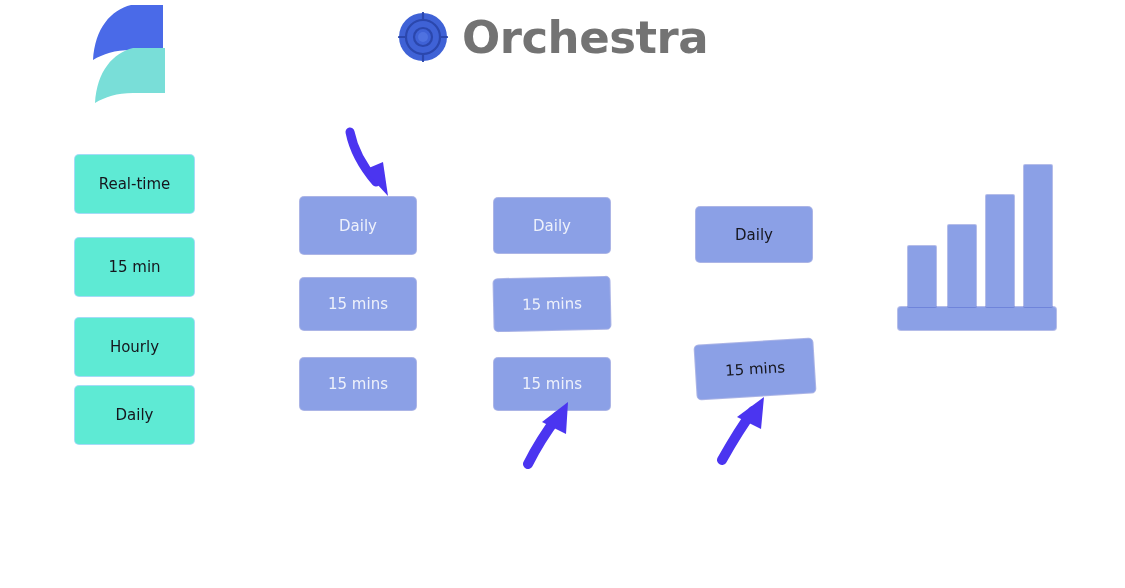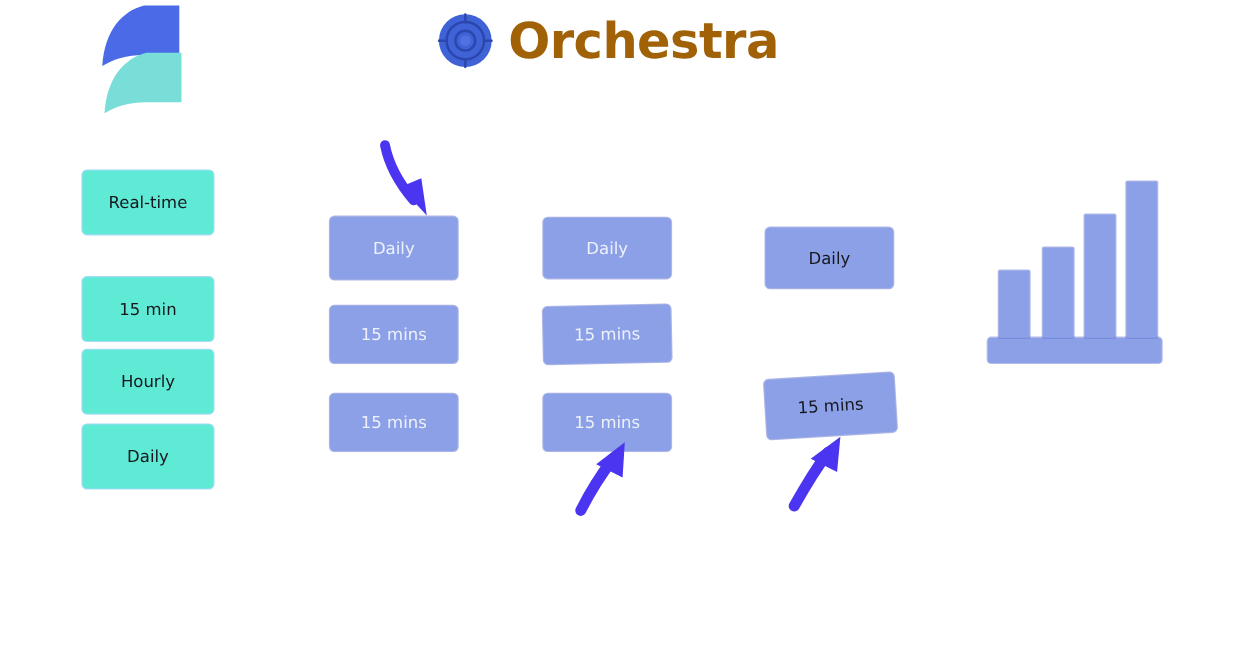--- a/index.html
+++ b/index.html
@@ -35,21 +35,21 @@
     top: 12px;
     display: flex;
     align-items: center;
     gap: 14px;
   }
   .brand-logo-icon { width: 50px; height: 50px; display: block; }
   .brand-logo-text {
     font-family: "DejaVu Sans", sans-serif;
     font-size: 45px;
     font-weight: 700;
-    color: #a16207;
+    color: #737373;
     letter-spacing: -0.5px;
     line-height: 1;
     text-align: center;
   }
 
   
   .node {
     position: absolute;
     display: flex;
     align-items: center;
@@ -129,21 +129,21 @@
         <circle cx="25" cy="25" r="9" fill="none" stroke="#2b47ad" stroke-width="2.2"></circle>
         <circle cx="25" cy="25" r="5" fill="#4f72e0"></circle>
         <path d="M25 1 L25 8 M25 42 L25 49 M1 25 L8 25 M42 25 L49 25" stroke="#2b47ad" stroke-width="2.2" stroke-linecap="round"></path>
       </svg>
     </span>
     <span class="brand-logo-text">Orchestra</span>
   </div>
 
   <div id="nodes-layer">
       <div class="node src" style="left: 75px; top: 155px; width: 119px; height: 58px;">Real-time</div>
-      <div class="node src" style="left: 75px; top: 238px; width: 119px; height: 58px; margin-top: 14px;">15 min</div>
+      <div class="node src" style="left: 75px; top: 238px; width: 119px; height: 58px;">15 min</div>
       <div class="node src" style="left: 75px; top: 318px; width: 119px; height: 58px;">Hourly</div>
       <div class="node src" style="left: 75px; top: 386px; width: 119px; height: 58px;">Daily</div>
       <div class="node mid" style="left: 300px; top: 197px; width: 116px; height: 57px;">Daily</div>
       <div class="node mid" style="left: 300px; top: 278px; width: 116px; height: 52px;">15 mins</div>
       <div class="node mid" style="left: 300px; top: 358px; width: 116px; height: 52px;">15 mins</div>
       <div class="node mid" style="left: 494px; top: 198px; width: 116px; height: 55px;">Daily</div>
       <div class="node mid" style="left: 494px; top: 278px; width: 116px; height: 52px; transform: rotate(-1.2deg);">15 mins</div>
       <div class="node mid" style="left: 494px; top: 358px; width: 116px; height: 52px;">15 mins</div>
       <div class="node mid ink" style="left: 696px; top: 207px; width: 116px; height: 55px;">Daily</div>
       <div class="node mid ink" style="left: 696px; top: 342px; width: 118px; height: 54px; transform: rotate(-3.5deg);">15 mins</div>

